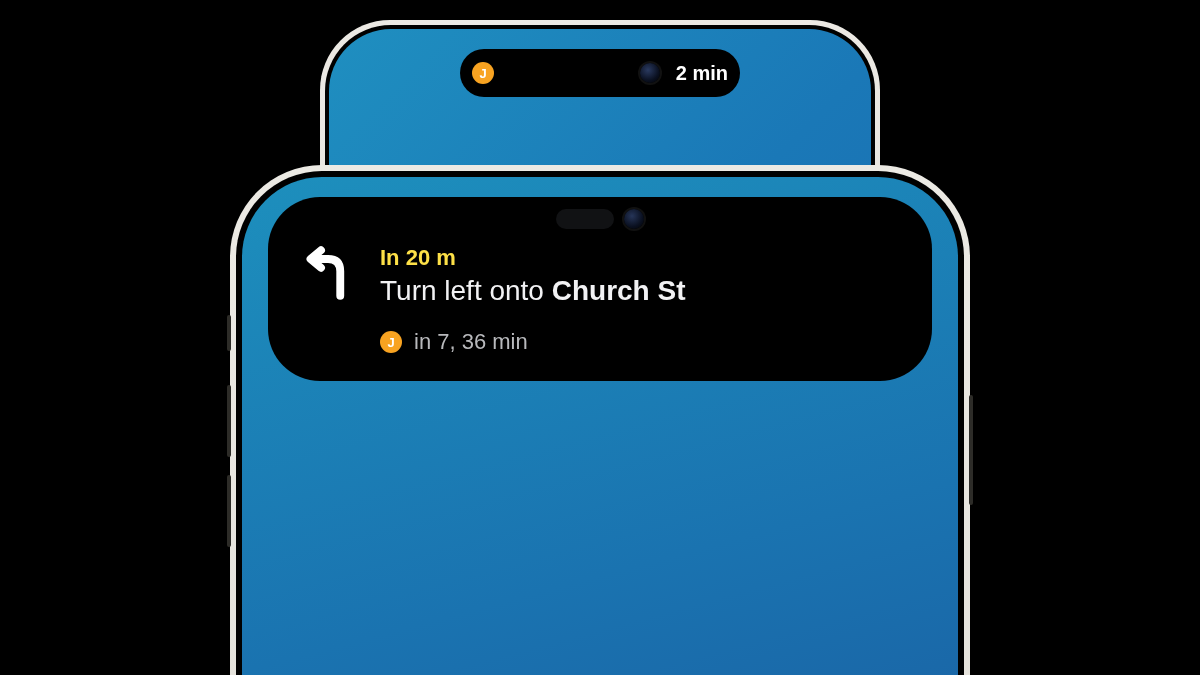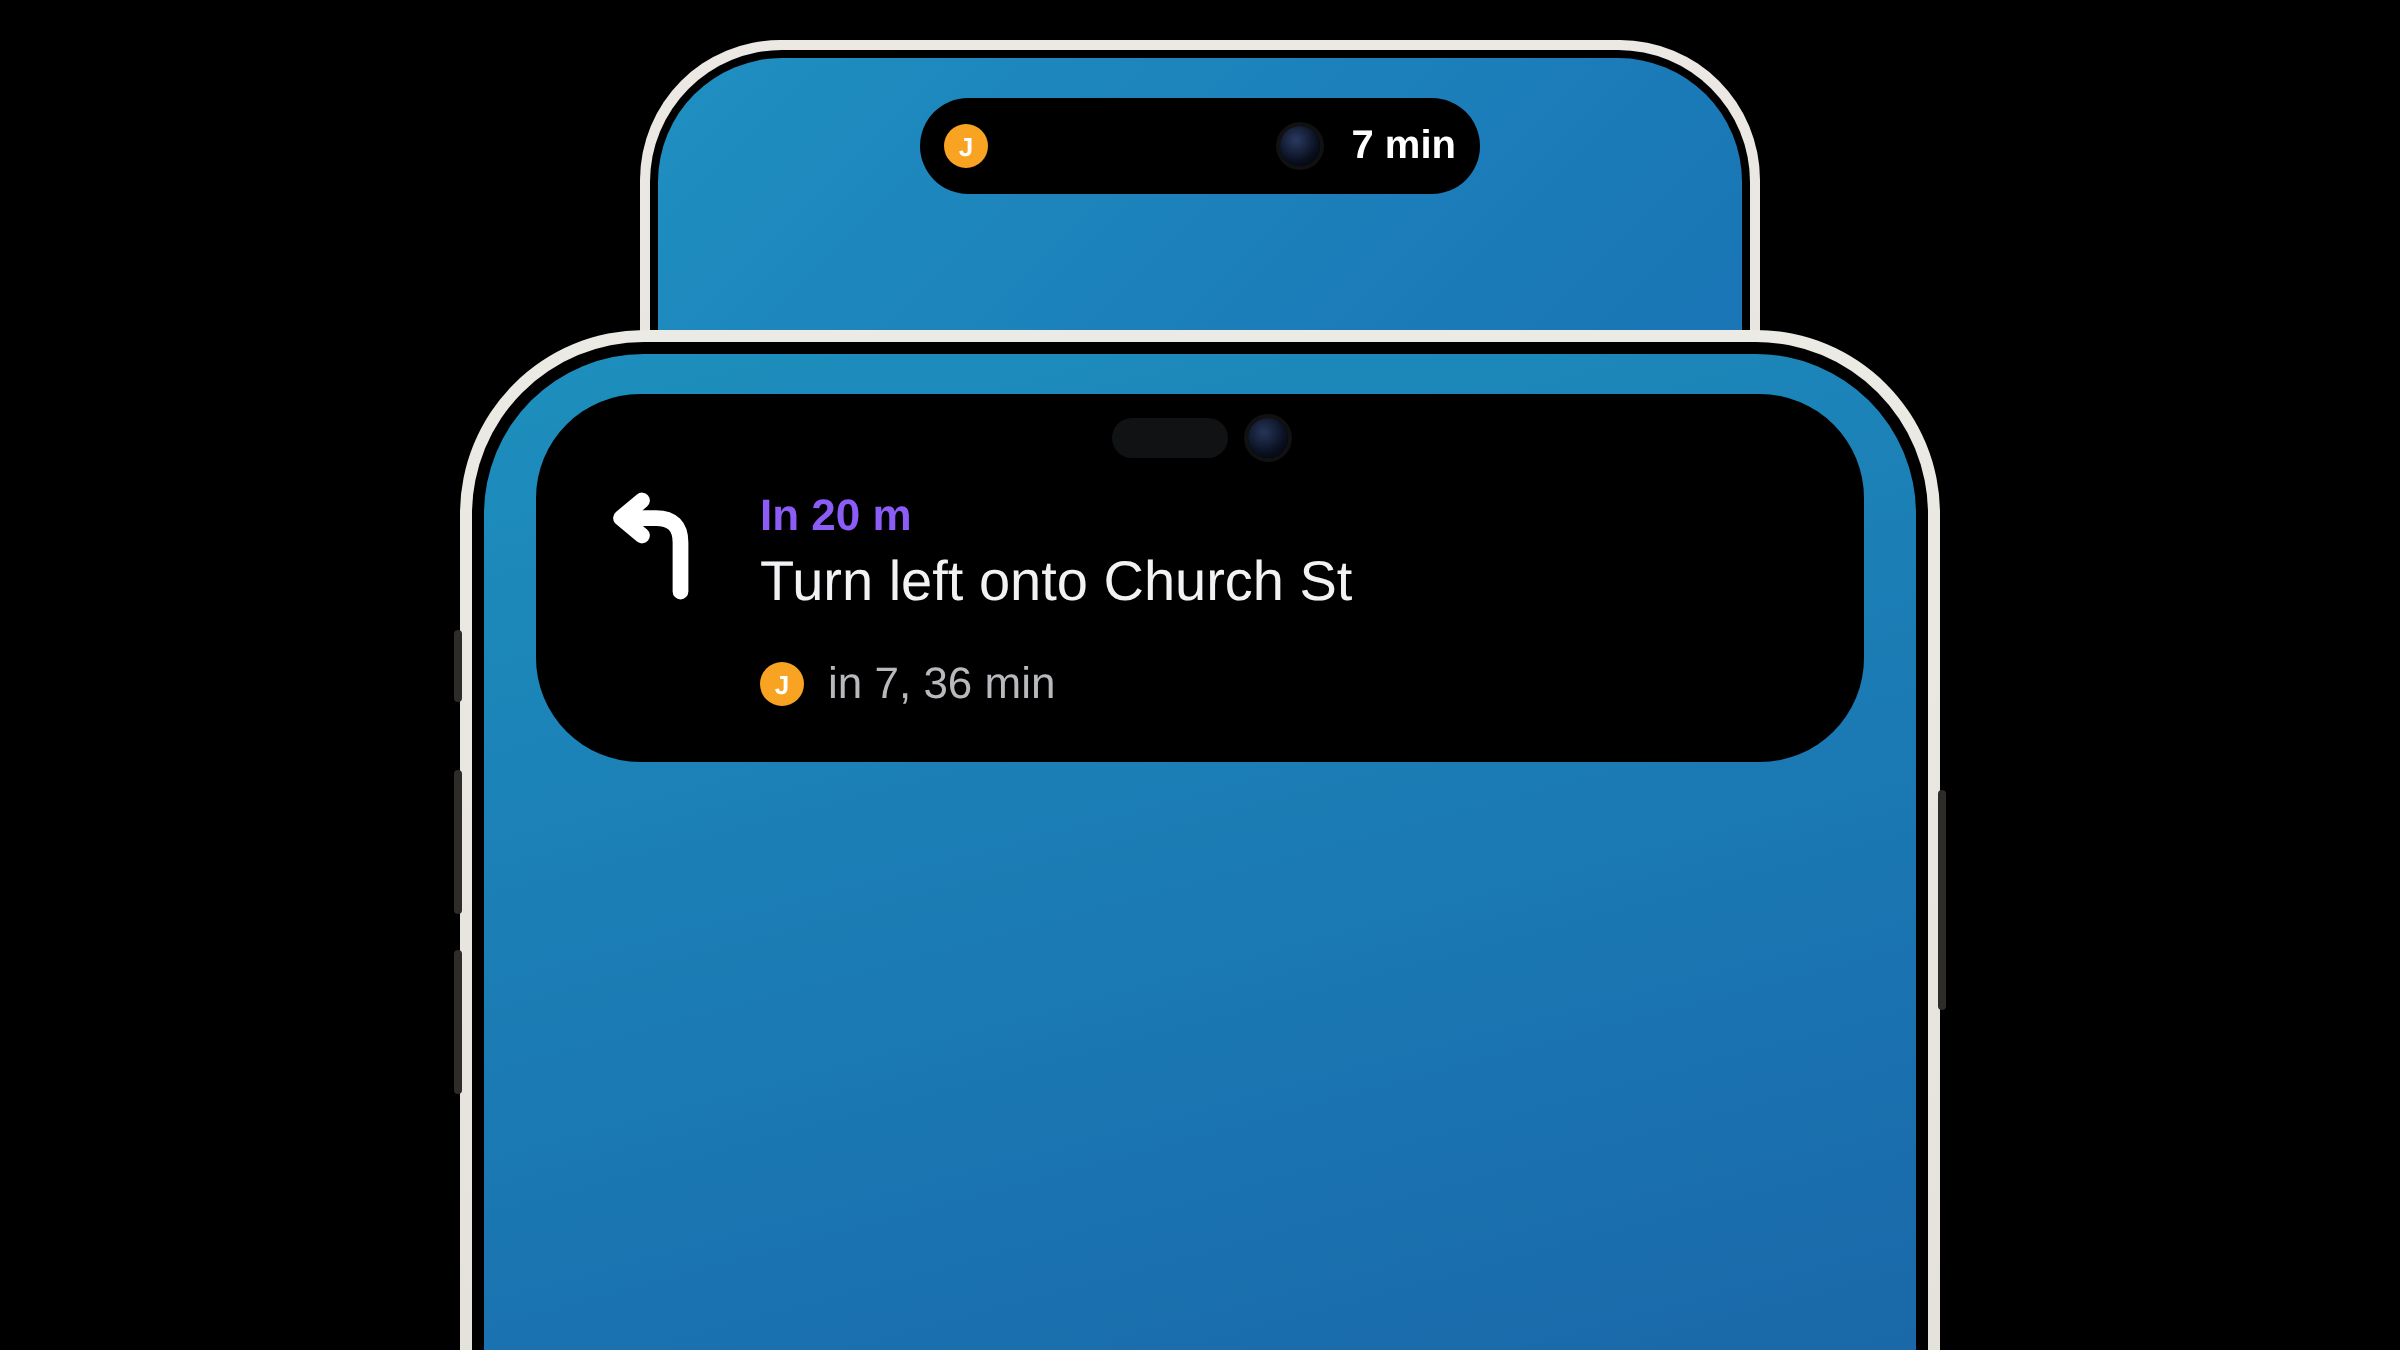--- a/index.html
+++ b/index.html
@@ -226,30 +226,30 @@
     flex: none;
     color: #fff;
   }
   .turn-text {
     flex: 1;
     min-width: 0;
   }
   .turn-dist {
     font-size: 22px;
     font-weight: 700;
-    color: #8b5cf6;
+    color: #fde047;
     margin-bottom: 4px;
   }
   .turn-instr {
     font-size: 28px;
     color: #f2f2f4;
     line-height: 1.15;
   }
   .turn-instr b {
-    font-weight: 400;
+    font-weight: 700;
   }
   .eta-row {
     display: flex;
     align-items: center;
     gap: 12px;
     margin-top: 22px;
     margin-left: 80px;
     font-size: 22px;
     color: #b8b9bc;
   }
@@ -259,21 +259,21 @@
 <body>
 
 <div class="phone-back">
   <div class="phone-back-inner">
     <div class="phone-back-screen">
 
 
       <div class="notch-back">
         <span class="badge">J</span>
         <span class="lens"></span>
-        <span>7 min</span>
+        <span>2 min</span>
       </div>
 
     </div>
   </div>
 </div>
 
 <div class="phone-front">
   <span class="side-btn l1"></span>
   <span class="side-btn l2"></span>
   <span class="side-btn l3"></span>

